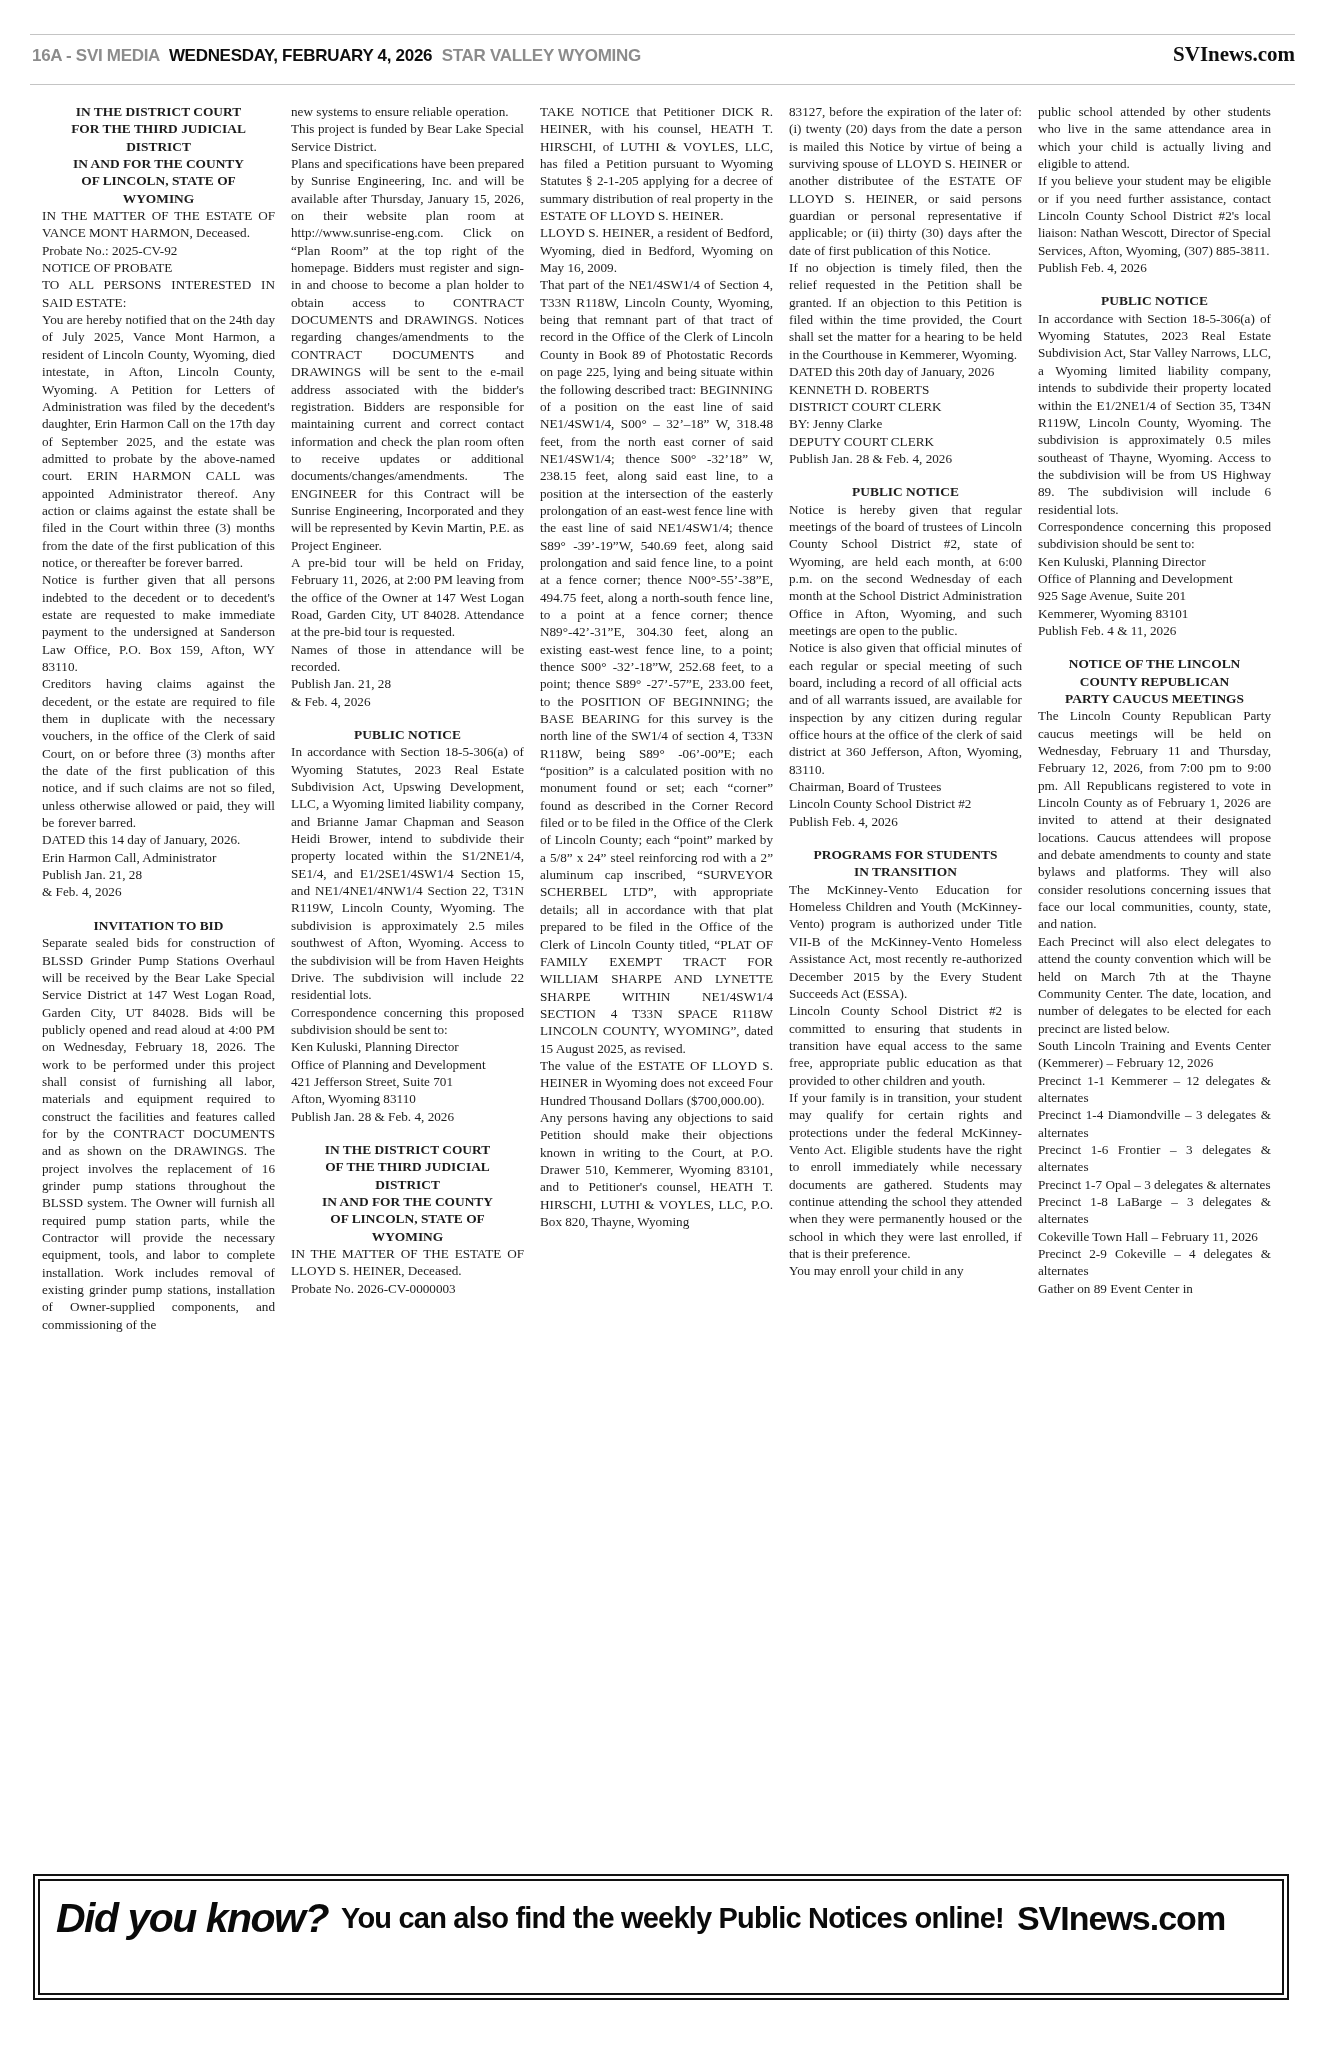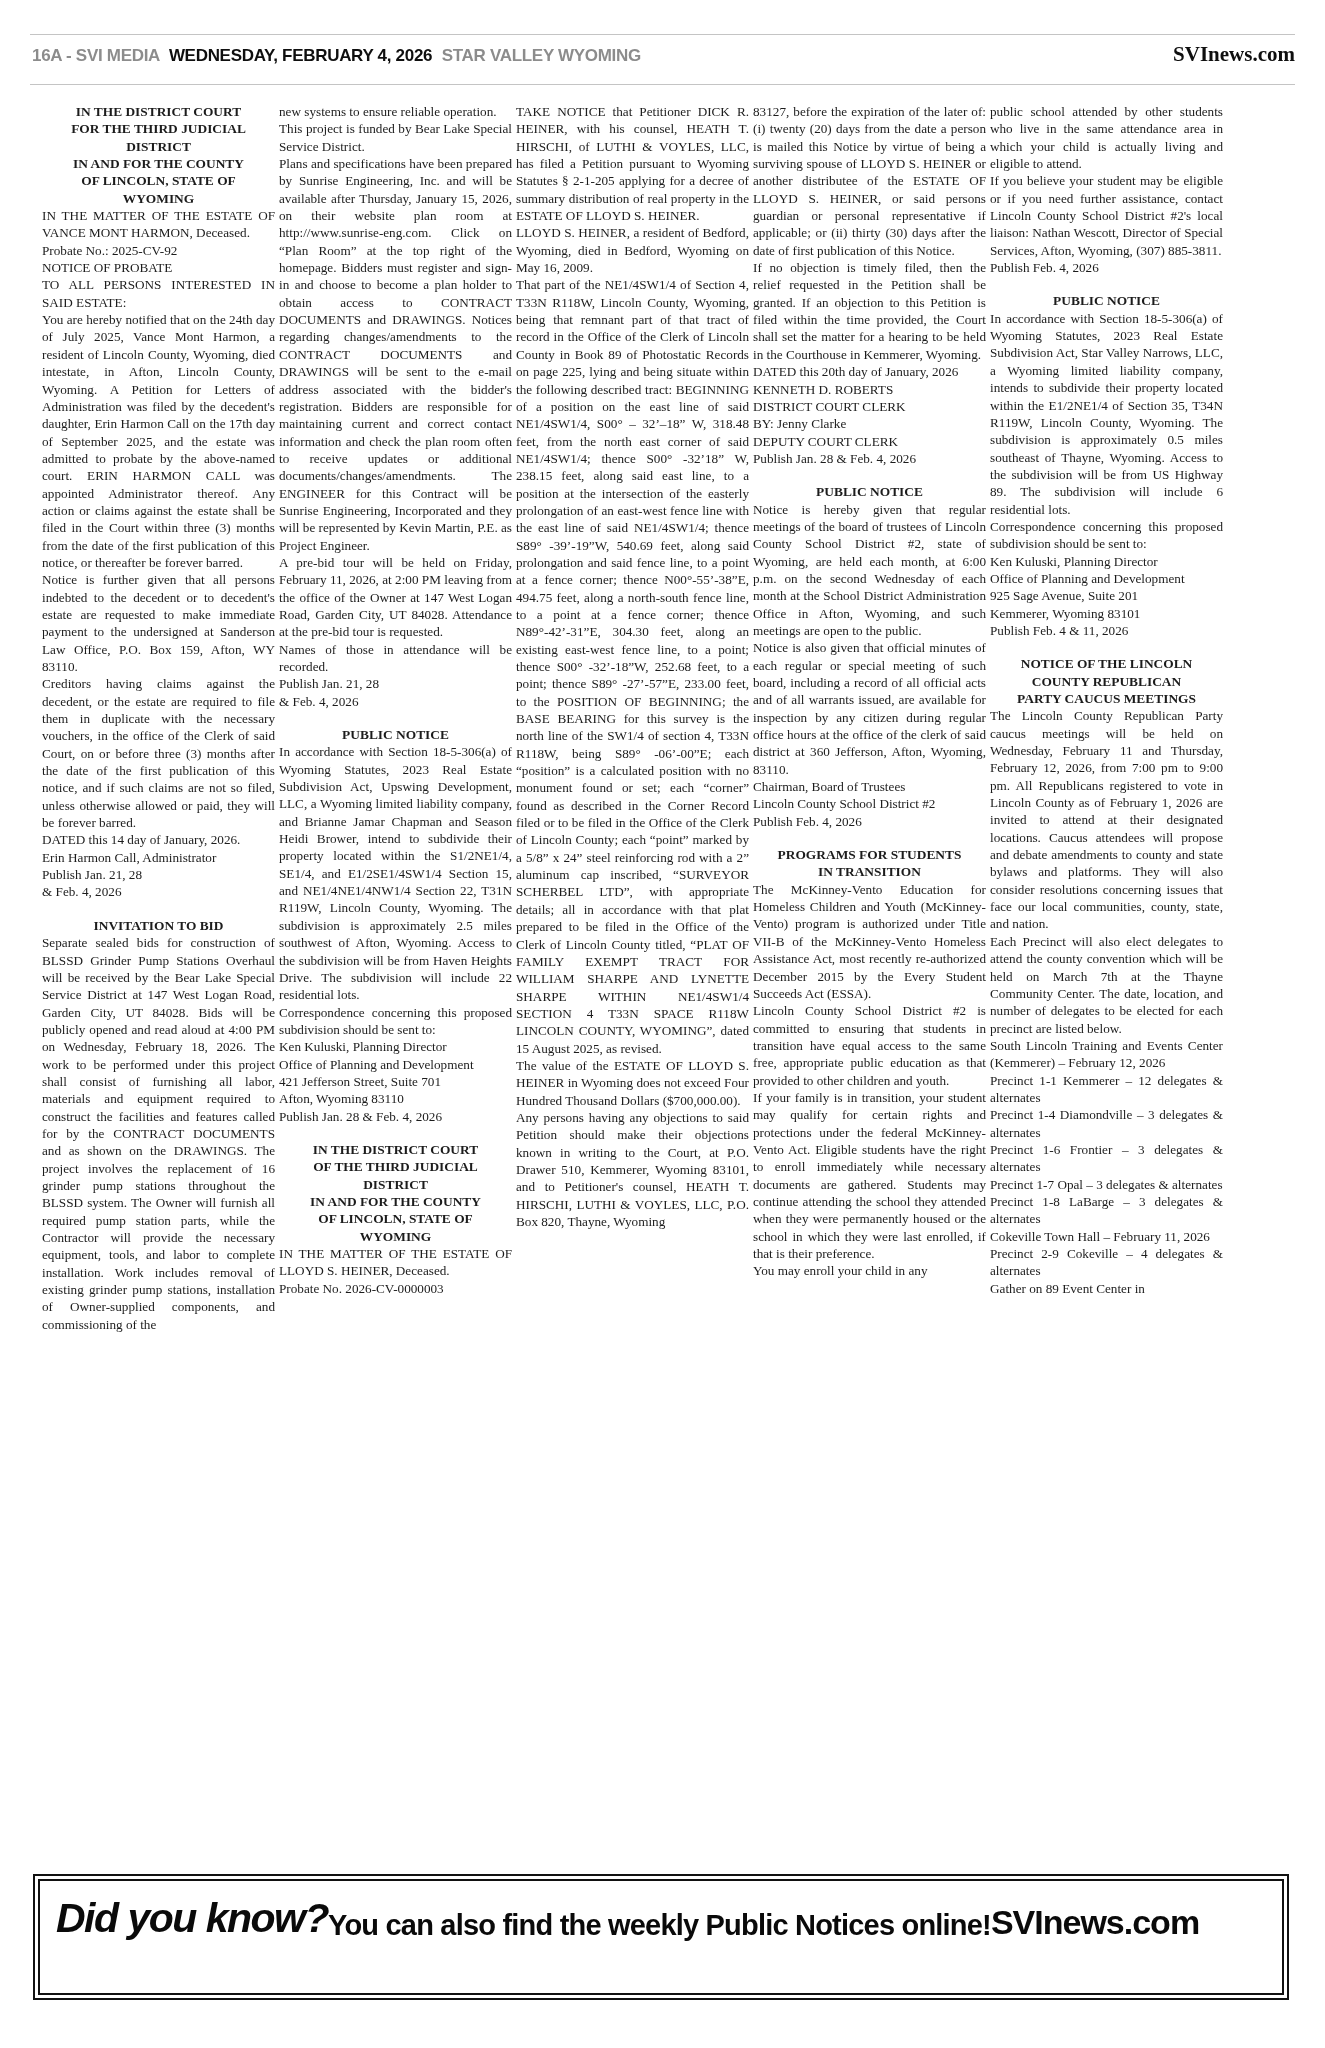--- a/index.html
+++ b/index.html
@@ -18,39 +18,39 @@
   .folio-left{
     font-family:"Liberation Sans",sans-serif;font-size:17px;font-weight:bold;
     letter-spacing:-0.3px;color:#8c8c8c;white-space:nowrap;
   }
   .folio-left .date{color:#0f0f0f;padding:0 5px;}
   .folio-right{
     font-family:"Liberation Serif",serif;font-weight:bold;font-size:21px;color:#0f0f0f;
   }
   .columns{
     position:absolute;left:42px;top:103px;width:1240px;
-    display:flex;gap:4px;align-items:flex-start;
+    display:flex;gap:16px;align-items:flex-start;
   }
   .col{
     width:233px;flex:0 0 233px;
     font-size:13.2px;line-height:17.35px;text-align:justify;
   }
   .col > div{margin:0;}
   .col .h{
     font-weight:bold;text-align:center;white-space:pre-line;margin-top:16px;
     font-size:13.4px;
   }
   .col .pub{font-weight:normal;text-align:left;white-space:pre-line;}
   .col > :first-child{margin-top:0;}
   .banner{
     position:absolute;left:38px;top:1879px;width:1242px;height:112px;
     background:#fff;border:2px solid #111;outline:2px solid #111;outline-offset:3px;
   }
   .banner-inner{
-    display:flex;align-items:flex-end;padding:14px 16px 0 16px;white-space:nowrap;
+    display:flex;align-items:center;gap:13px;padding:14px 16px 0 16px;white-space:nowrap;
   }
   .fb-lead{
     font-family:"Liberation Sans",sans-serif;font-weight:bold;font-style:italic;
     font-size:41px;letter-spacing:-1.5px;color:#0a0a0a;
   }
   .fb-text{
     font-family:"Liberation Sans",sans-serif;font-weight:bold;
     font-size:29px;letter-spacing:-0.8px;color:#0a0a0a;
   }
   .fb-site{

